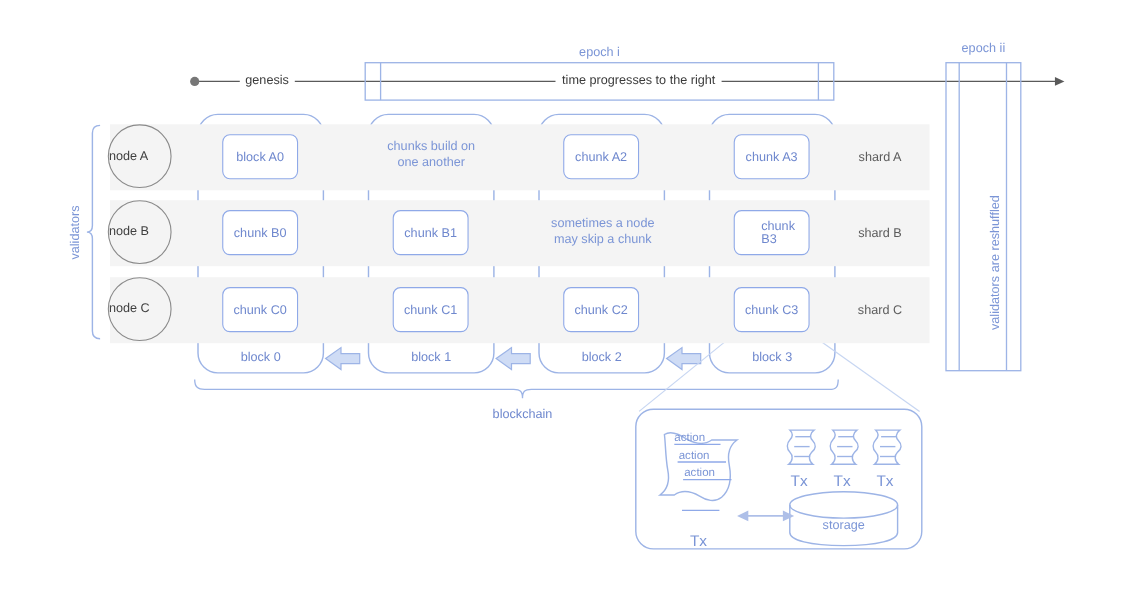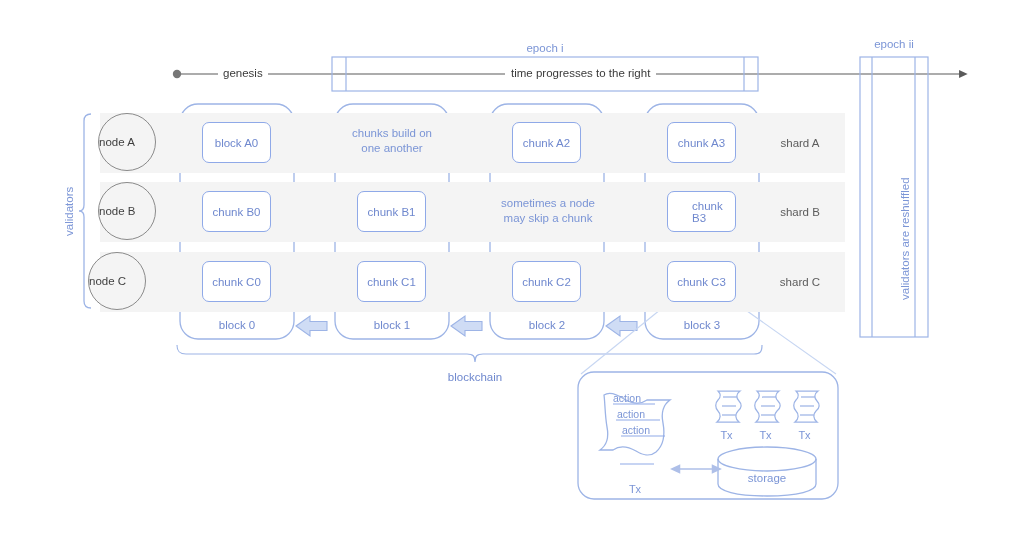--- a/index.html
+++ b/index.html
@@ -37,21 +37,21 @@
   }
   .epochlabel{position:absolute;color:#7b95d6;font-size:11.5px;text-align:center;}
   .timetext{position:absolute;color:#3a3a3a;font-size:11.5px;background:#ffffff;padding:0 6px;}
   .genesis{position:absolute;color:#3a3a3a;font-size:11.5px;background:#ffffff;padding:0 5px;}
   .rot{
     position:absolute;color:#7b95d6;font-size:11.5px;
     transform-origin:0 0;white-space:nowrap;
   }
   .rotdark{color:#7b95d6;}
   .blockchainlbl{position:absolute;color:#6f88ce;font-size:11.5px;text-align:center;width:160px;}
-  .insettext{position:absolute;color:#7b95d6;font-size:11px;text-align:center;}
+  .insettext{position:absolute;color:#7b95d6;font-size:14px;text-align:center;}
   .storagetxt{position:absolute;color:#7b95d6;font-size:11.5px;text-align:center;width:120px;}
   .actiontxt{position:absolute;color:#7b95d6;font-size:10.5px;}
 </style>
 </head>
 <body>
 
 <div id="stage">
 
   <svg id="svgroot" viewBox="0 0 1024 537">
     <defs>
@@ -186,21 +186,21 @@
   <div class="rot rotdark" style="left:899px;top:300px;transform:rotate(-90deg);">validators are reshuffled</div>
 
   <div class="rot" style="left:63px;top:236px;transform:rotate(-90deg);">validators</div>
 
   <div class="node" style="left:98px;top:113px;">
     <span>node A</span>
   </div>
   <div class="node" style="left:98px;top:182px;">
     <span>node B</span>
   </div>
-  <div class="node" style="left:88px;top:252px;">
+  <div class="node" style="left:98px;top:252px;">
     <span>node C</span>
   </div>
 
   <div class="shardlabel" style="left:765px;top:113px;width:70px;height:60px;">shard A</div>
   <div class="shardlabel" style="left:765px;top:182px;width:70px;height:60px;">shard B</div>
   <div class="shardlabel" style="left:765px;top:252px;width:70px;height:60px;">shard C</div>
 
   <div class="chunk" style="left:202px;top:122px;">
     <span>block A0</span>
     </div>

